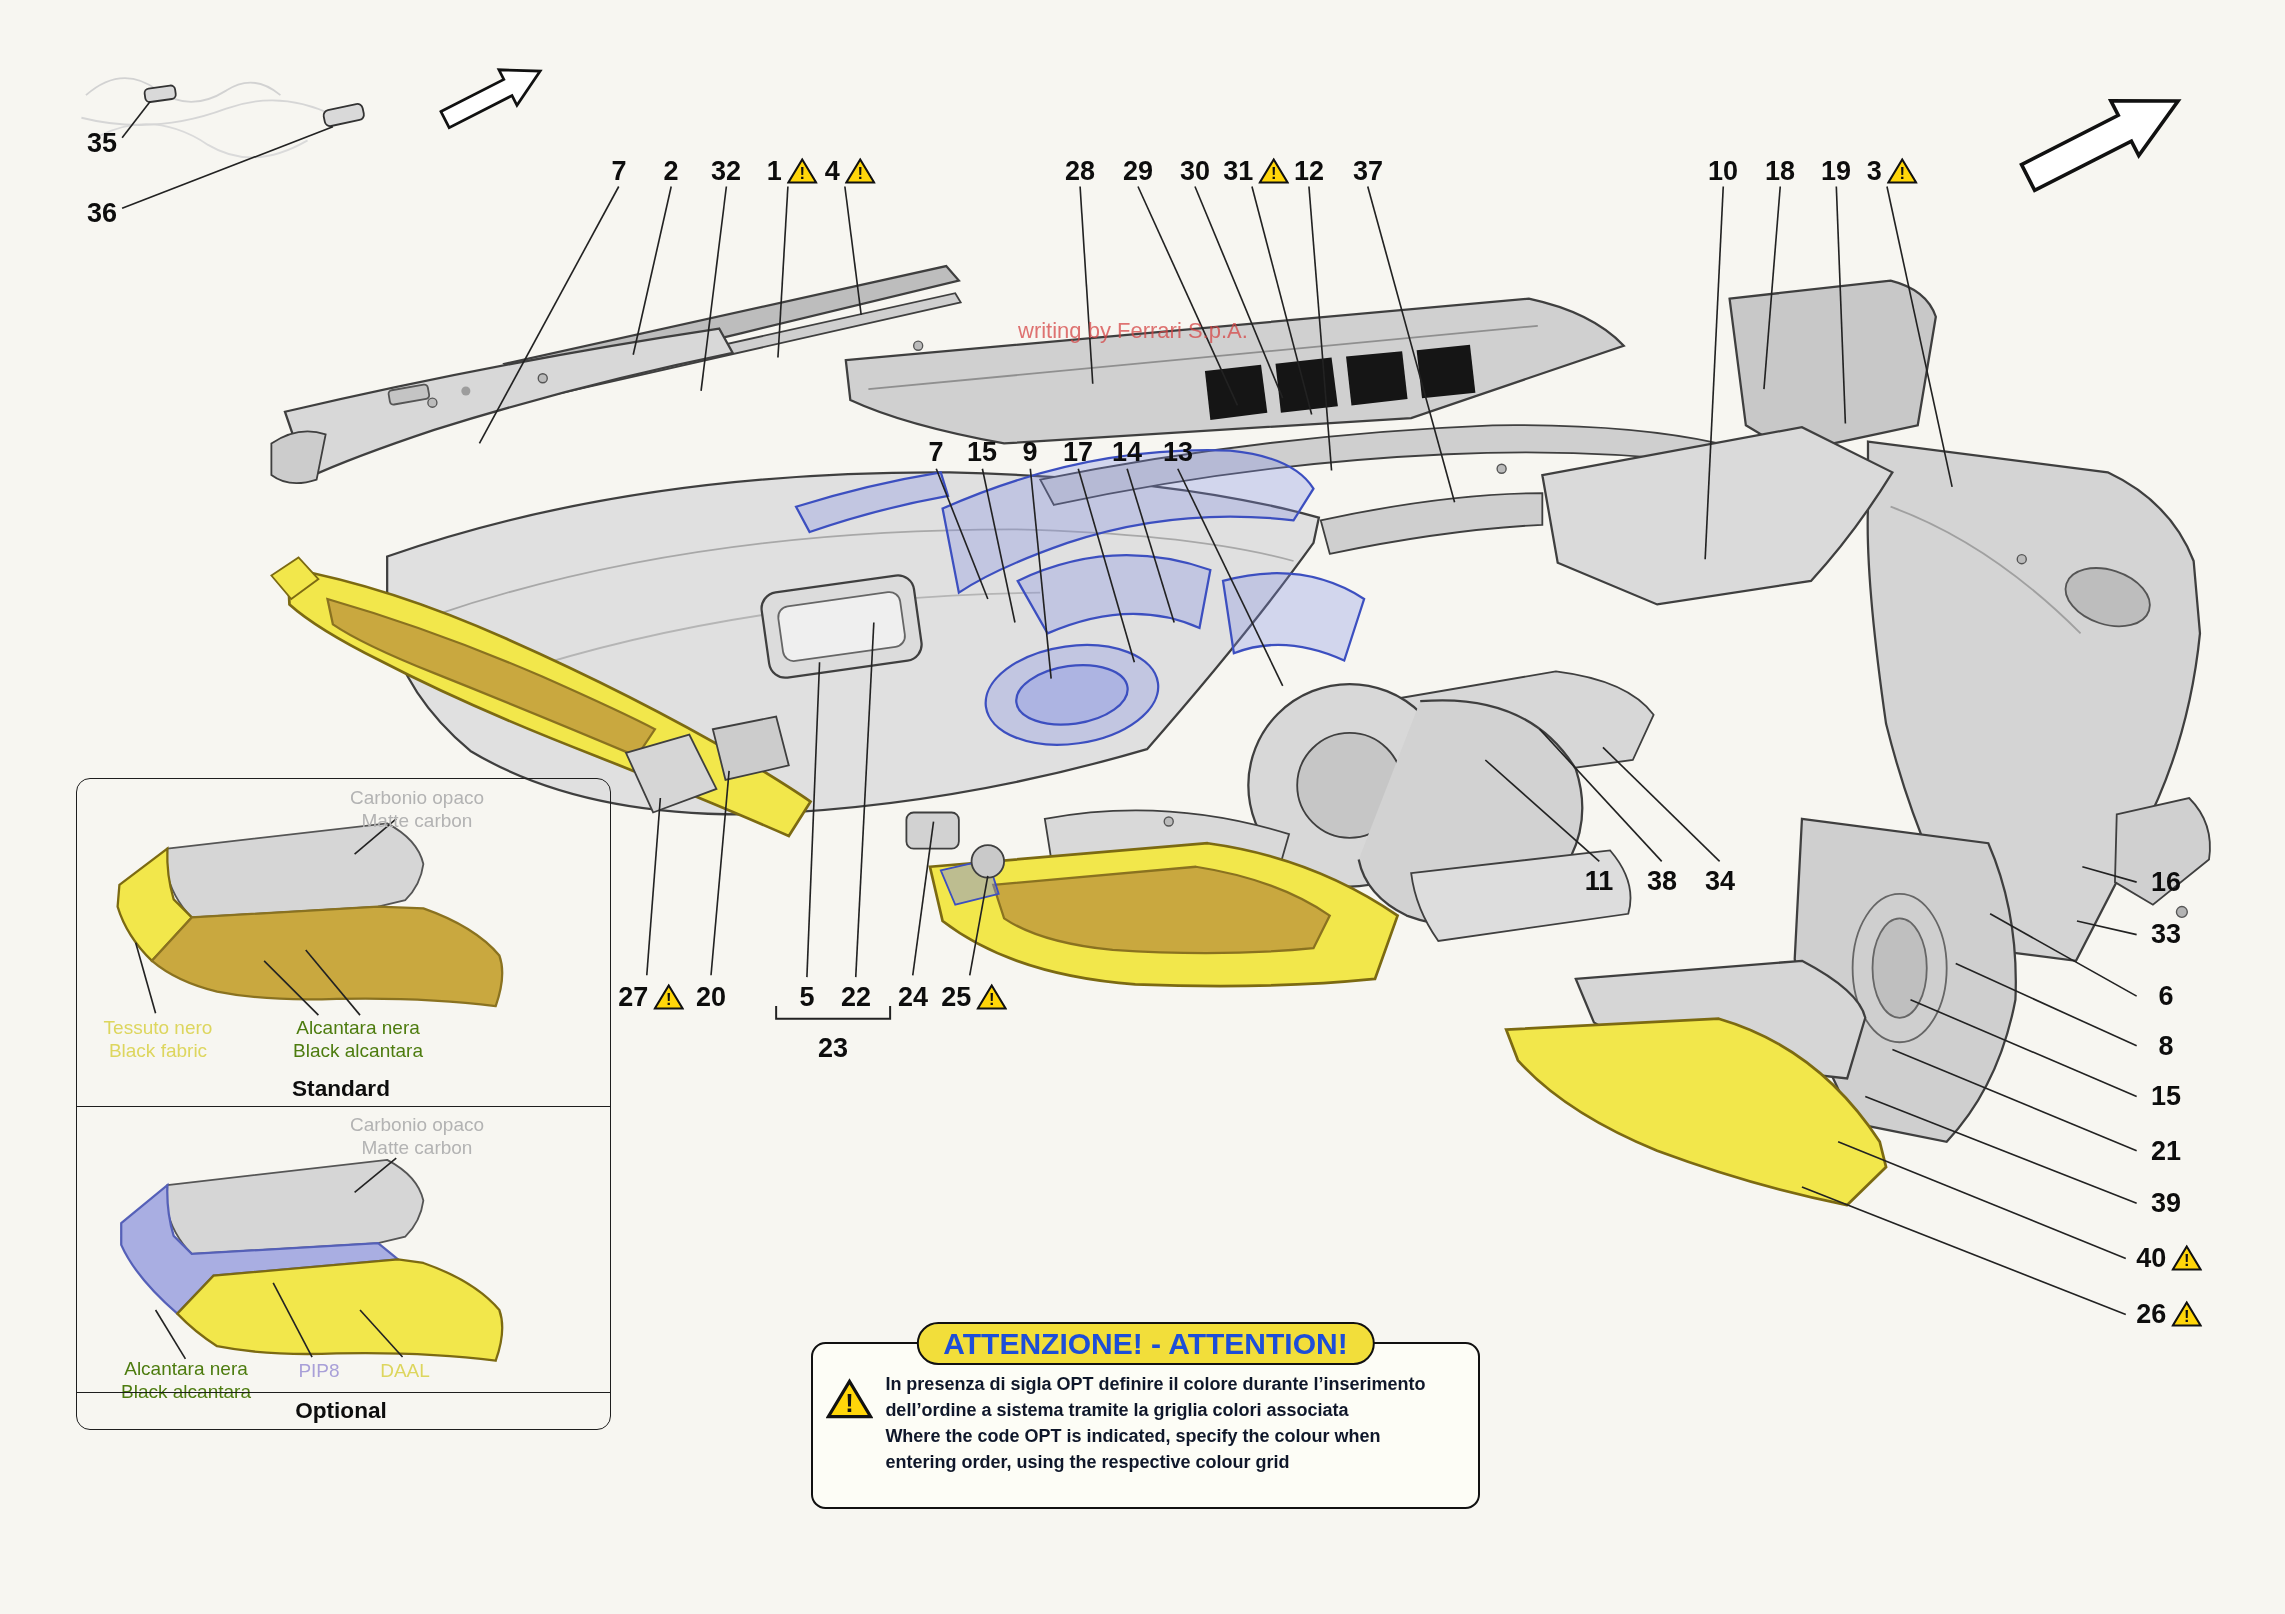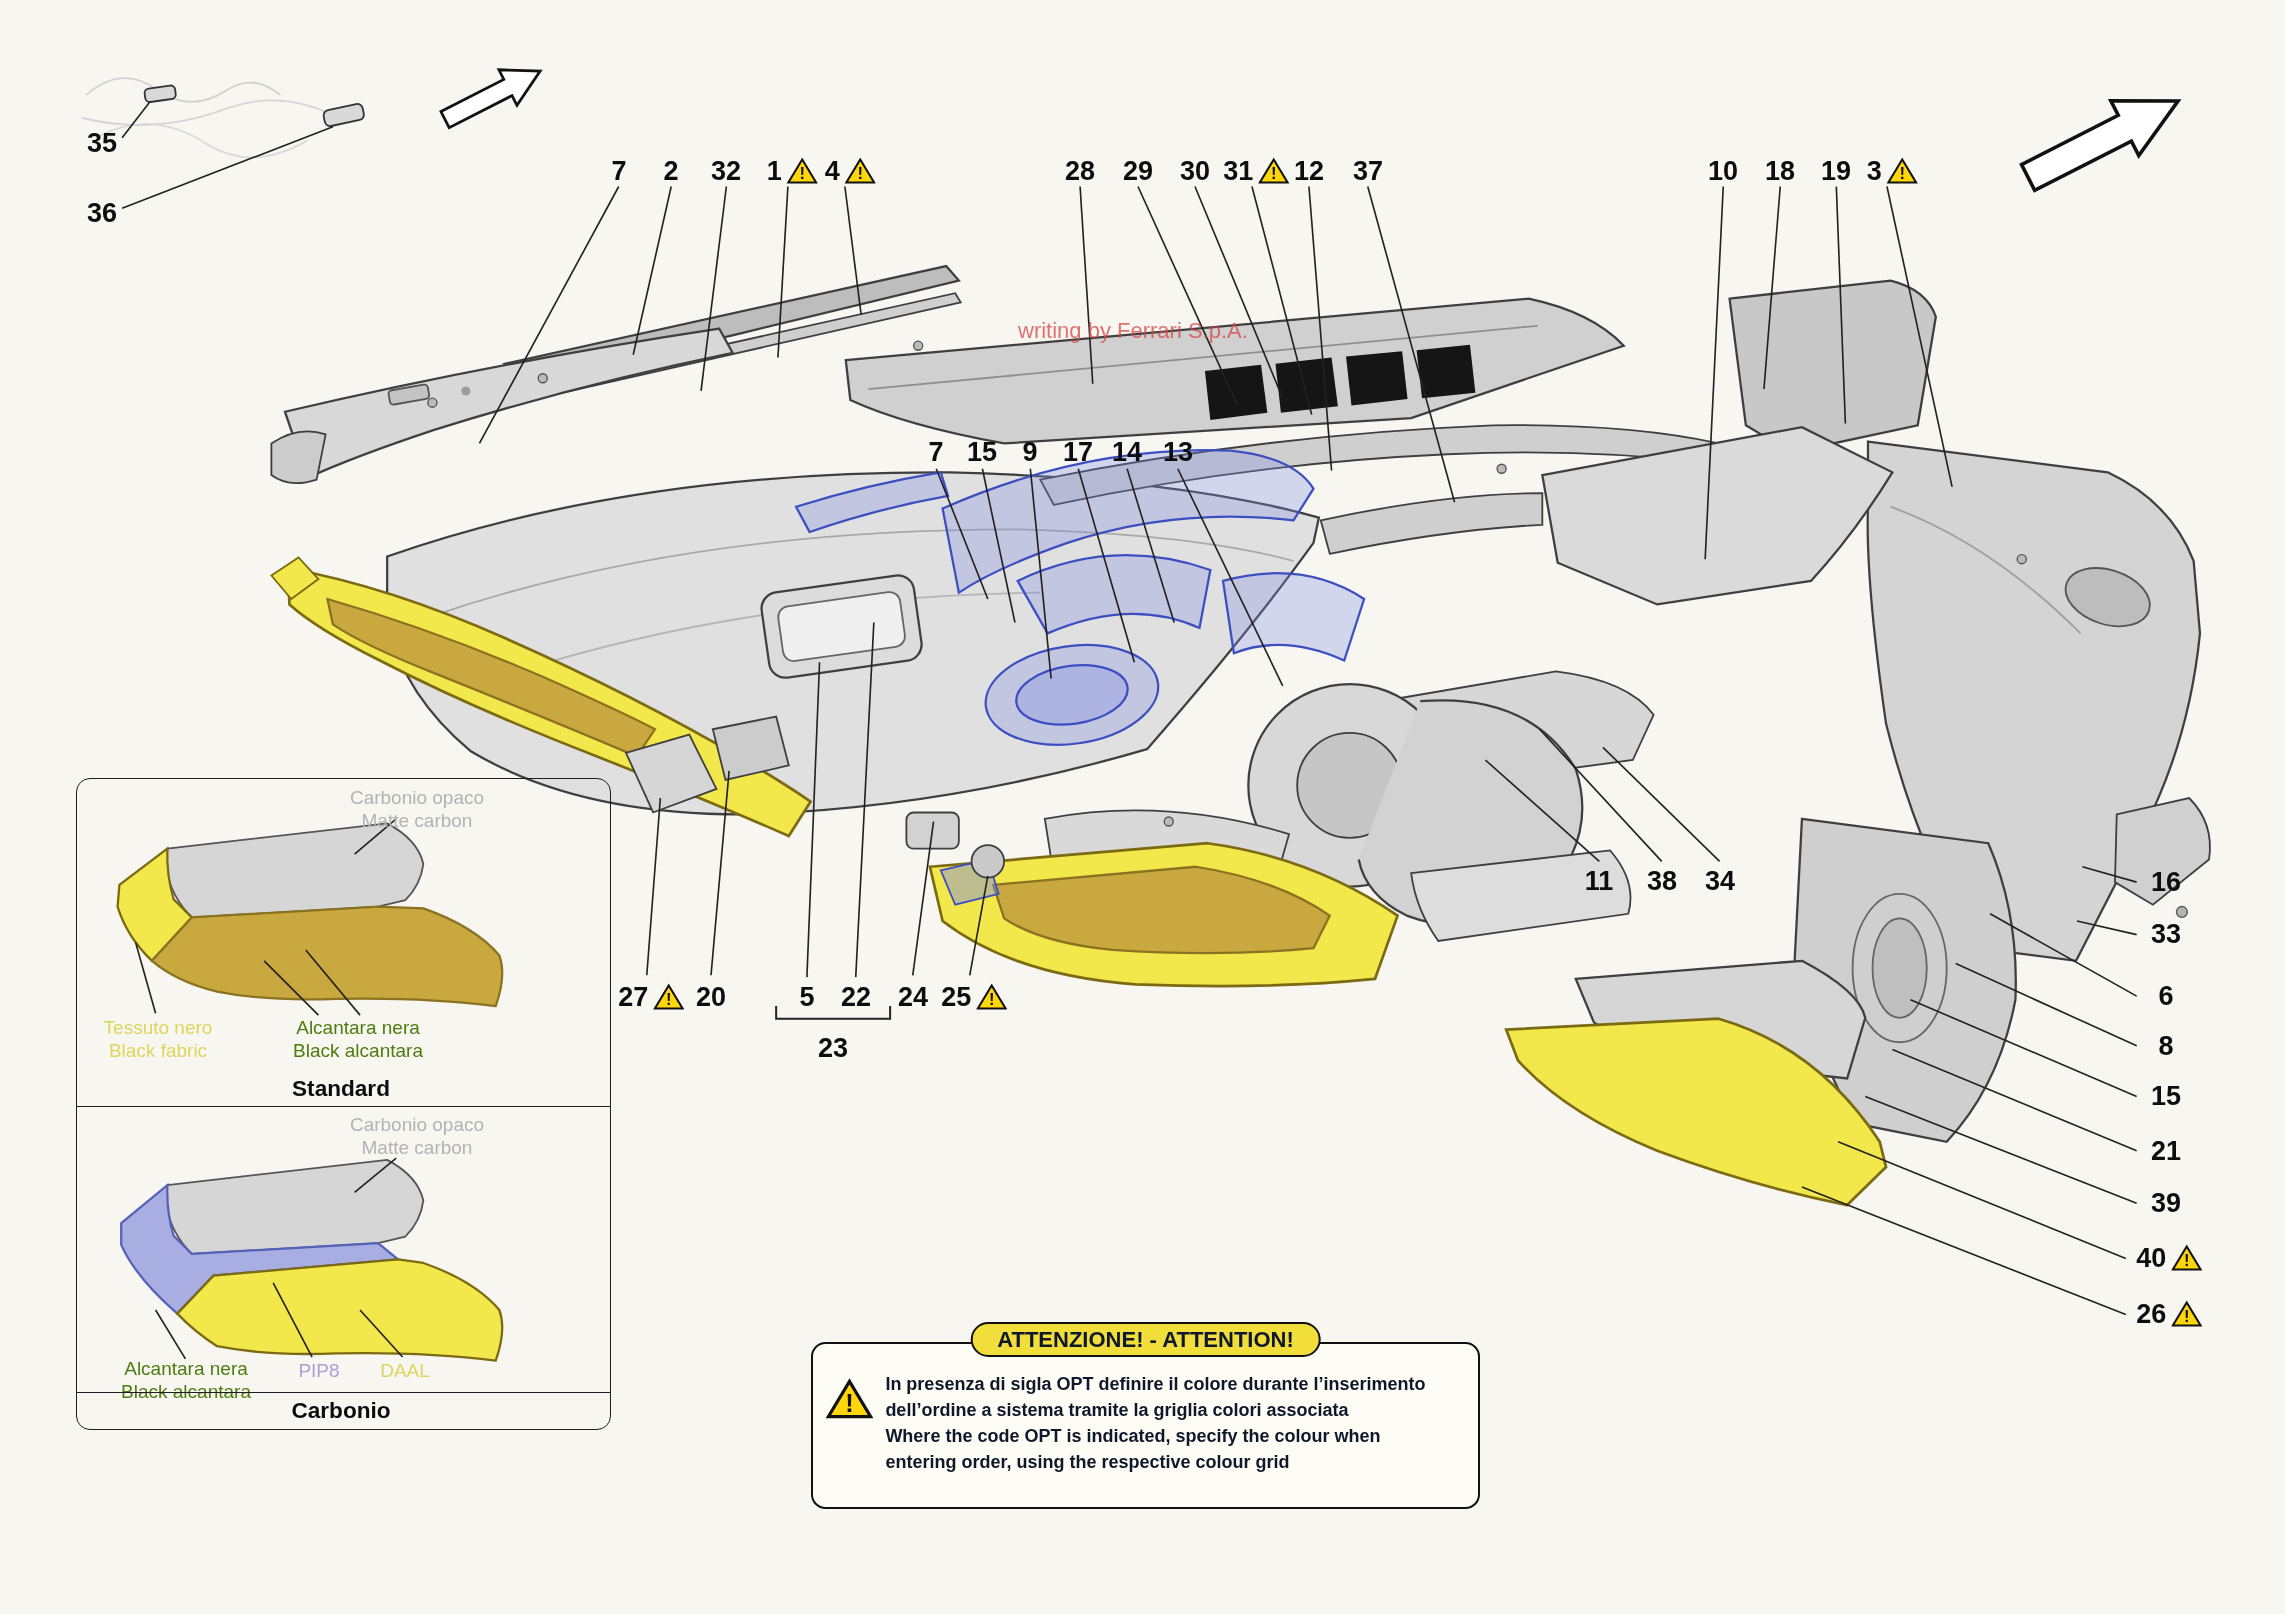--- a/index.html
+++ b/index.html
@@ -57,21 +57,21 @@
 
   
   .att-box {
     position:absolute; left:811px; top:1342px; width:669px; height:167px;
     border:2.7px solid #111; border-radius:14.5px; background:#fdfdf6; z-index:6;
     box-sizing:border-box;
   }
   .att-pill {
     position:absolute; left:50%; top:-22px; transform:translateX(-50%);
     background:#f2de3a; border:2.7px solid #111; border-radius:22px;
-    padding:2.7px 25px; font-weight:bold; font-size:22px; color:#0f172a;
+    padding:2.7px 25px; font-weight:bold; font-size:30px; color:#1d4ed8;
     white-space:nowrap;
   }
   .att-body { display:flex; gap:12.7px; padding:27px 11px 9px 12.7px; align-items:flex-start; }
   .att-tri { width:47px; height:42px; flex:0 0 auto; margin-top:7.2px; }
   .att-lines { font-weight:bold; font-size:18px; line-height:26px; color:#0f172a; }
 </style>
 </head>
 <body>
 
 <div class="canvas">
@@ -286,21 +286,21 @@
     <div class="mat-title" style="left:264px; top:310px">Standard</div>
     <div class="mat-divider" style="top:327px"></div>
 
     <div class="mat-label c-gray" style="left:340px; top:358px">Carbonio opaco
 Matte carbon</div>
     <div class="mat-label c-gold" style="left:109px; top:602px">Alcantara nera
 Black alcantara</div>
     <div class="mat-label c-purple" style="left:242px; top:592px">PIP8</div>
     <div class="mat-label c-paleyellow" style="left:328px; top:592px">DAAL</div>
     <div class="mat-divider" style="top:613px"></div>
-    <div class="mat-title" style="left:264px; top:632px">Carbonio</div>
+    <div class="mat-title" style="left:264px; top:632px">Optional</div>
   </div>
 
   <div id="callout-layer">
       <div class="callout" style="left: 102px; top: 143px;">
         <span>35</span>
       </div>
       <div class="callout" style="left: 102px; top: 213px;">
         <span>36</span>
       </div>
       <div class="callout" style="left: 619px; top: 171px;">

